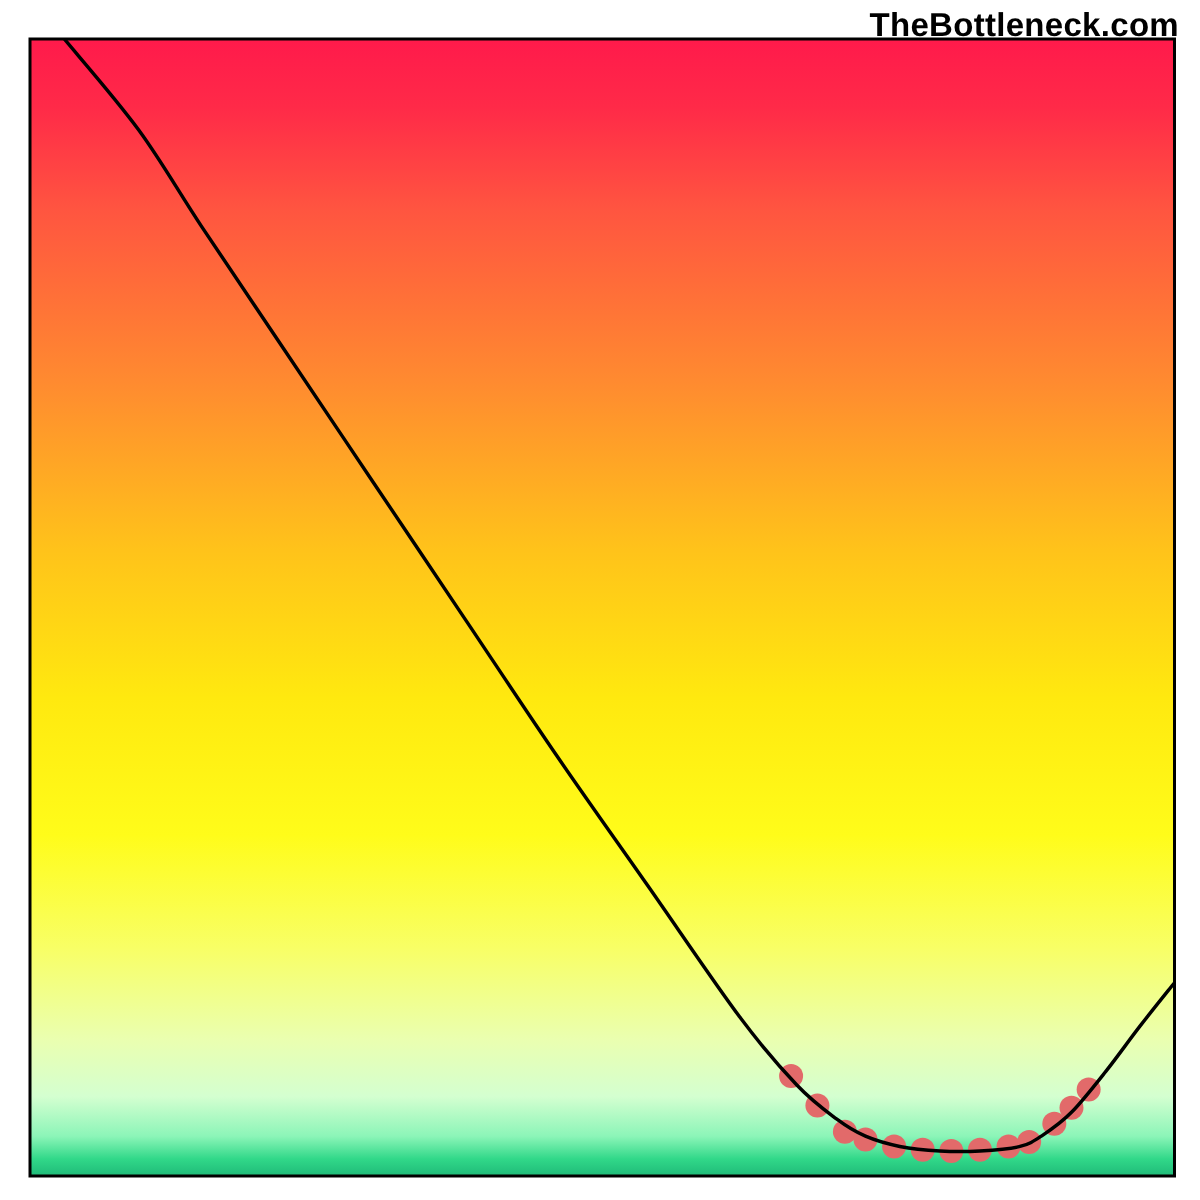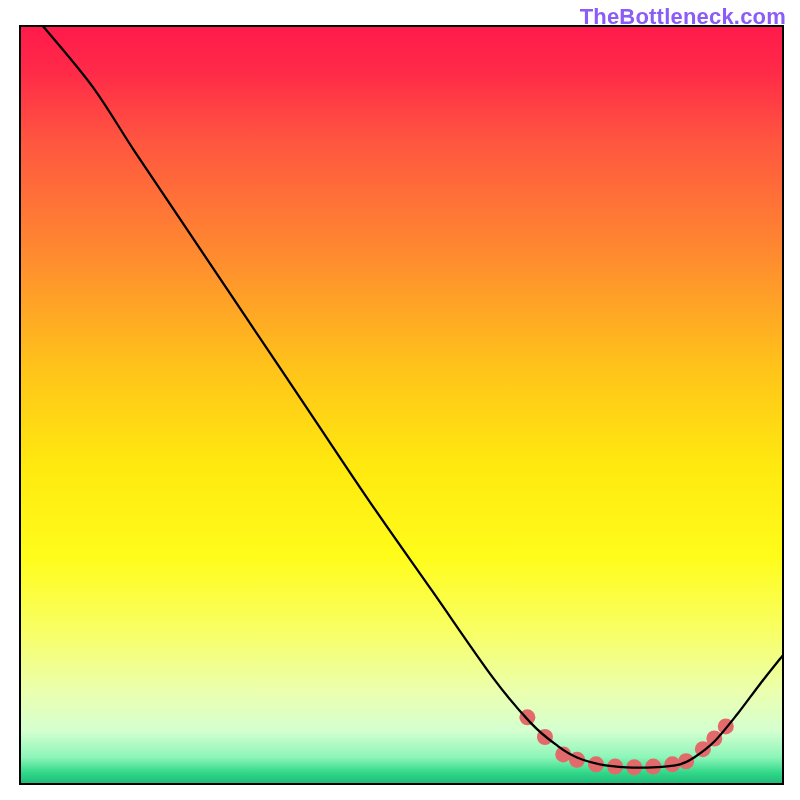--- a/index.html
+++ b/index.html
@@ -15,21 +15,21 @@
     position: relative;
     width: 800px;
     height: 800px;
   }
   .watermark {
     position: absolute;
     top: 4px;
     right: 14px;
     font-size: 22px;
     font-weight: 600;
-    color: #8b5cf6;
+    color: #000000;
     letter-spacing: 0.2px;
     z-index: 10;
     user-select: none;
   }
   svg {
     display: block;
   }
 </style>
 </head>
 <body>

